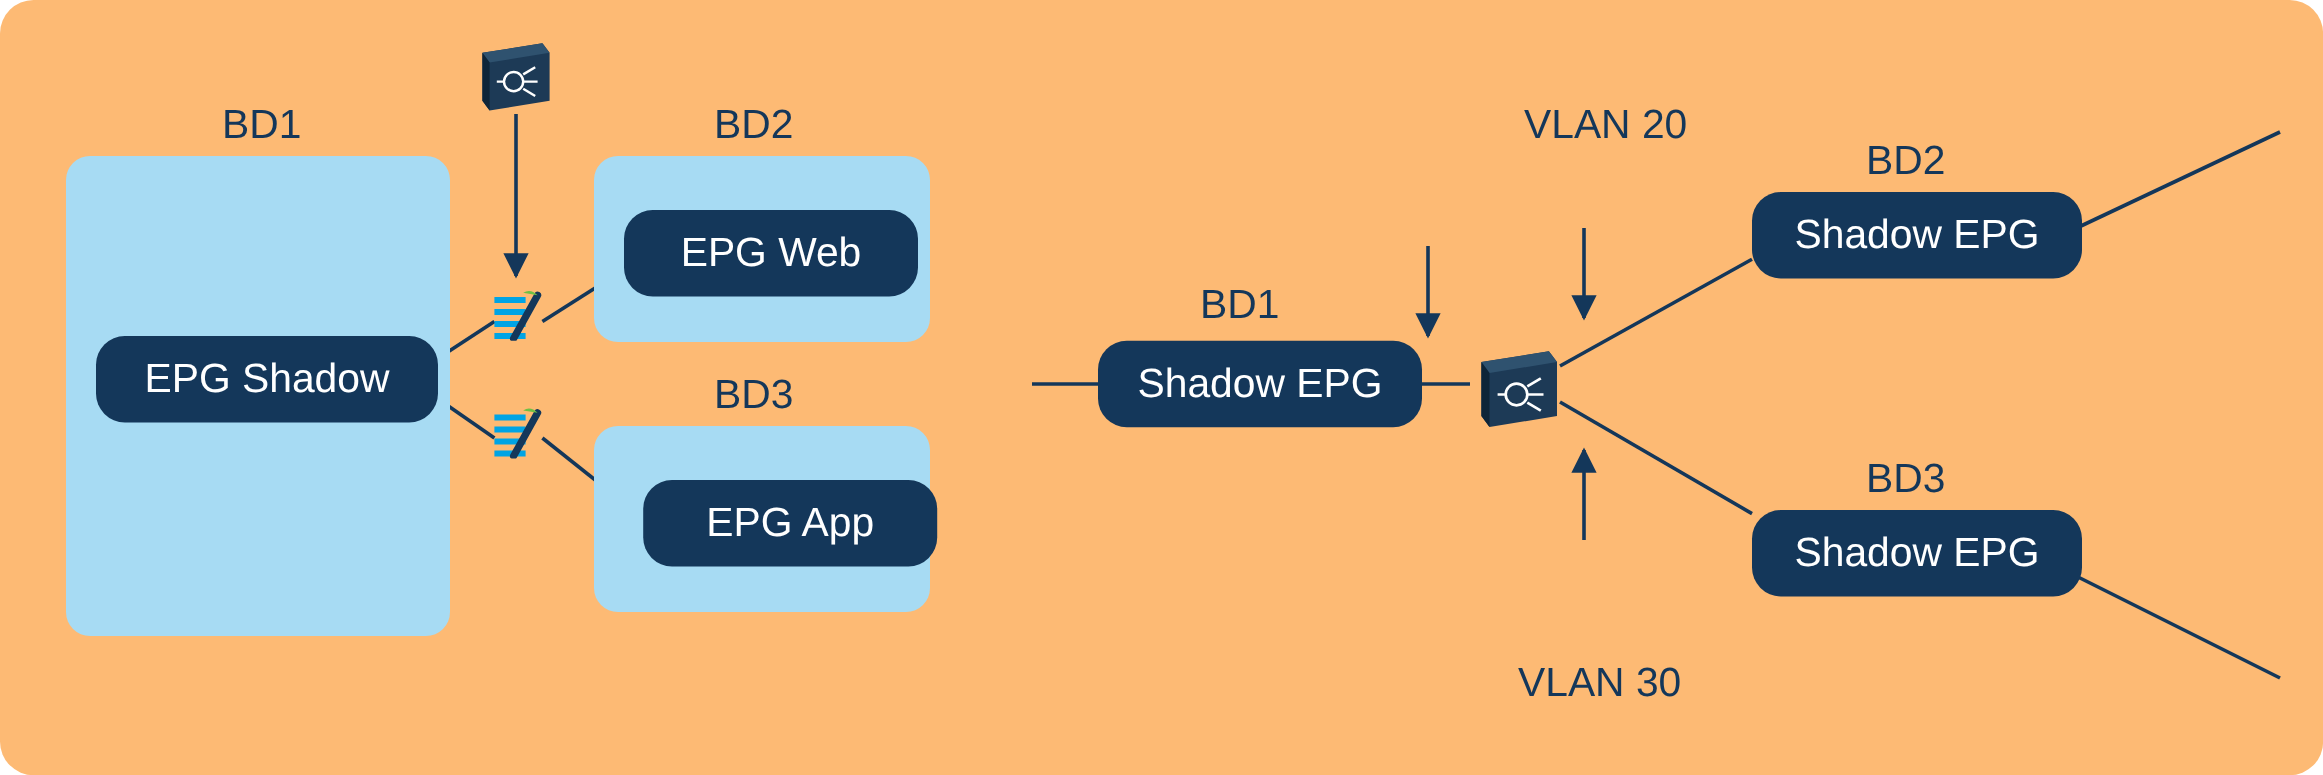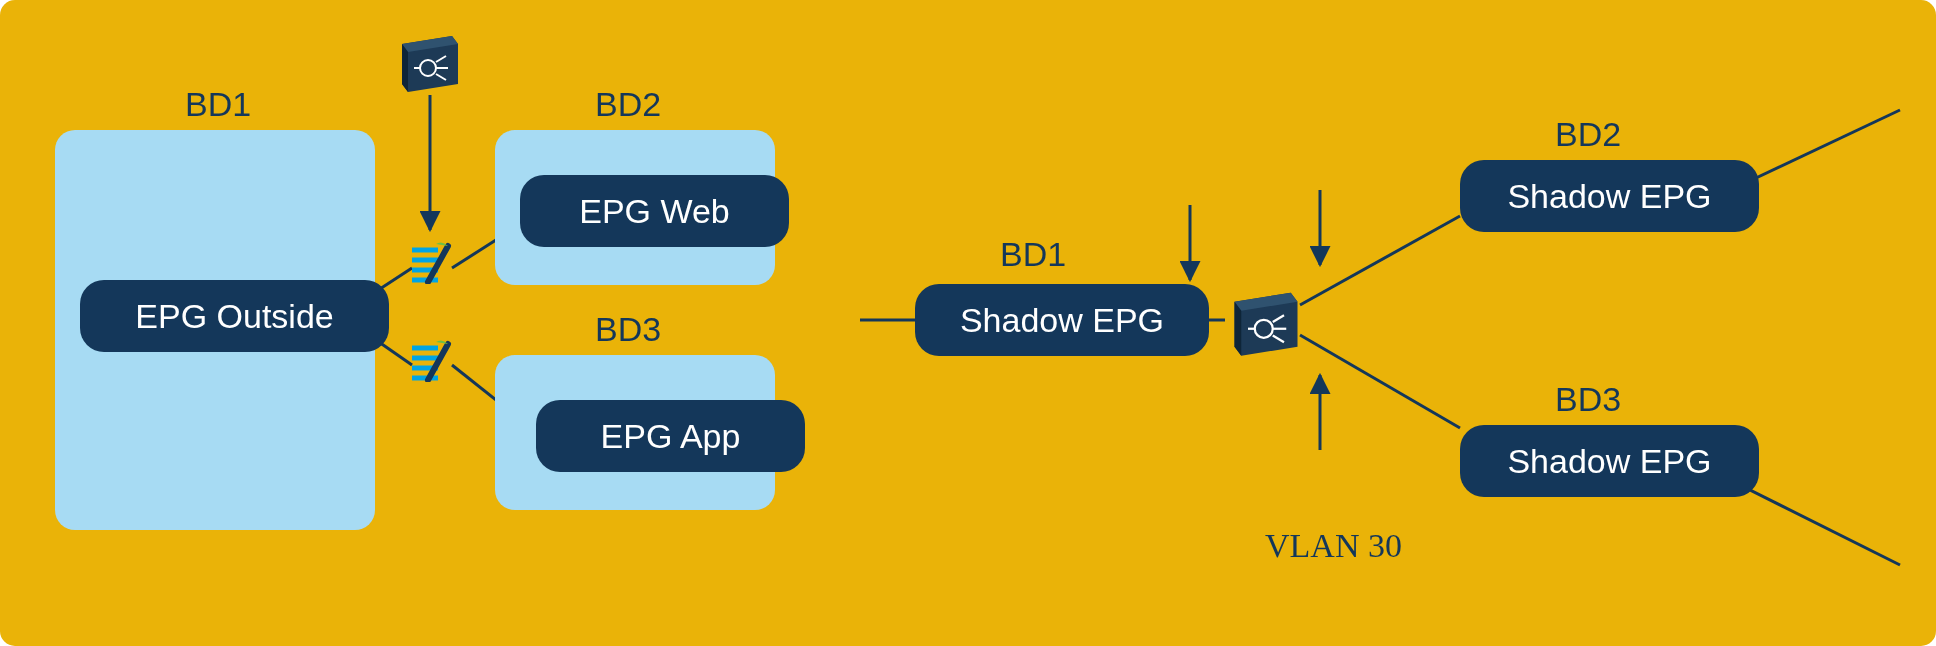--- a/index.html
+++ b/index.html
@@ -3,25 +3,25 @@
 <meta charset="utf-8">
 <style>
   html, body {
     margin: 0;
     padding: 0;
     width: 1936px;
     height: 646px;
     font-family: "Segoe UI", Arial, sans-serif;
   }
   .canvas {
-    background: #eab308;
+    background: #fdba74;
     width: 1936px;
     height: 646px;
     position: relative;
-    border-radius: 15px;
+    border-radius: 28px;
   }
   .label {
     position: absolute;
     font-size: 34px;
     color: #14375a;
     font-weight: 400;
     white-space: nowrap;
   }
   .bd-box {
     position: absolute;
@@ -31,21 +31,21 @@
   .epg {
     position: absolute;
     background: #14375a;
     color: #ffffff;
     font-size: 34px;
     display: flex;
     align-items: center;
     justify-content: center;
     border-radius: 24px;
     white-space: nowrap;
-    padding: 0 22px;
+    padding: 0 10px;
   }
   svg.overlay {
     position: absolute;
     left: 0;
     top: 0;
     width: 1936px;
     height: 646px;
     pointer-events: none;
   }
   .switch {
@@ -101,21 +101,21 @@
       <circle cx="30" cy="38" r="8" fill="none" stroke="#fff" stroke-width="2"></circle>
       <line x1="16" y1="38" x2="22" y2="38" stroke="#fff" stroke-width="2"></line>
       <line x1="38" y1="32" x2="48" y2="26" stroke="#fff" stroke-width="2"></line>
       <line x1="38" y1="38" x2="50" y2="38" stroke="#fff" stroke-width="2"></line>
       <line x1="38" y1="44" x2="48" y2="50" stroke="#fff" stroke-width="2"></line>
     </svg>
   </div>
 
   <div class="label" style="left:185px; top:85px;">BD1</div>
   <div class="bd-box" style="left:55px; top:130px; width:320px; height:400px;"></div>
-  <div class="epg" style="left:80px; top:280px; width:265px; height:72px;">EPG Outside</div>
+  <div class="epg" style="left:80px; top:280px; width:265px; height:72px;">EPG Shadow</div>
 
   <svg style="position:absolute; left:408px; top:238px;" width="46" height="46" viewBox="0 0 46 46">
     <line x1="4" y1="12" x2="30" y2="12" stroke="#00a4e4" stroke-width="5"></line>
     <line x1="4" y1="22" x2="30" y2="22" stroke="#00a4e4" stroke-width="5"></line>
     <line x1="4" y1="32" x2="30" y2="32" stroke="#00a4e4" stroke-width="5"></line>
     <line x1="4" y1="42" x2="30" y2="42" stroke="#00a4e4" stroke-width="5"></line>
     <path d="M20 44 L40 8" stroke="#14375a" stroke-width="6" stroke-linecap="round"></path>
     <path d="M28 6 Q34 2 40 8" fill="#6fbf44"></path>
   </svg>
   <svg style="position:absolute; left:408px; top:336px;" width="46" height="46" viewBox="0 0 46 46">
@@ -131,21 +131,22 @@
   <div class="bd-box" style="left:495px; top:130px; width:280px; height:155px;"></div>
   <div class="epg" style="left:520px; top:175px; width:225px; height:72px;">EPG Web</div>
 
   <div class="label" style="left:595px; top:310px;">BD3</div>
   <div class="bd-box" style="left:495px; top:355px; width:280px; height:155px;"></div>
   <div class="epg" style="left:536px; top:400px; width:225px; height:72px;">EPG App</div>
 
   <div class="label" style="left:1000px; top:235px;">BD1</div>
   <div class="epg" style="left:915px; top:284px; width:250px; height:72px;">Shadow EPG</div>
 
-  <div class="label" style="left:1265px; top:527px;font-family:Liberation Serif, serif;">VLAN 30</div>
+  <div class="label" style="left:1270px; top:85px;">VLAN 20</div>
+  <div class="label" style="left:1265px; top:550px;">VLAN 30</div>
 
   <div class="switch" style="left:1230px; top:286px;">
     <svg width="72" height="72" viewBox="0 0 64 64">
       <path d="M4 14 L54 6 L60 14 L60 54 L10 62 L4 54 Z" fill="#1d3a56"></path>
       <path d="M4 14 L54 6 L60 14 L10 22 Z" fill="#2f526f"></path>
       <path d="M4 14 L10 22 L10 62 L4 54 Z" fill="#0e2538"></path>
       <circle cx="30" cy="38" r="8" fill="none" stroke="#fff" stroke-width="2"></circle>
       <line x1="16" y1="38" x2="22" y2="38" stroke="#fff" stroke-width="2"></line>
       <line x1="38" y1="32" x2="48" y2="26" stroke="#fff" stroke-width="2"></line>
       <line x1="38" y1="38" x2="50" y2="38" stroke="#fff" stroke-width="2"></line>

